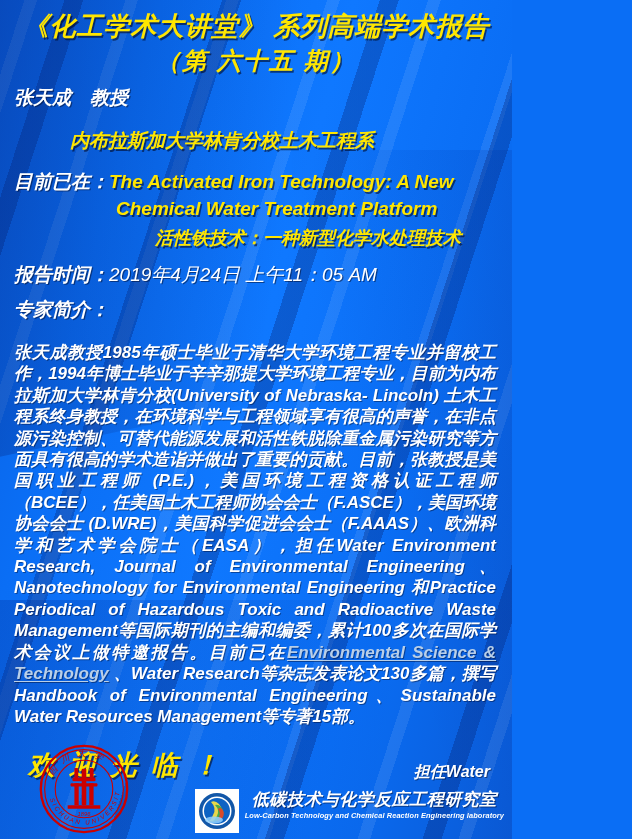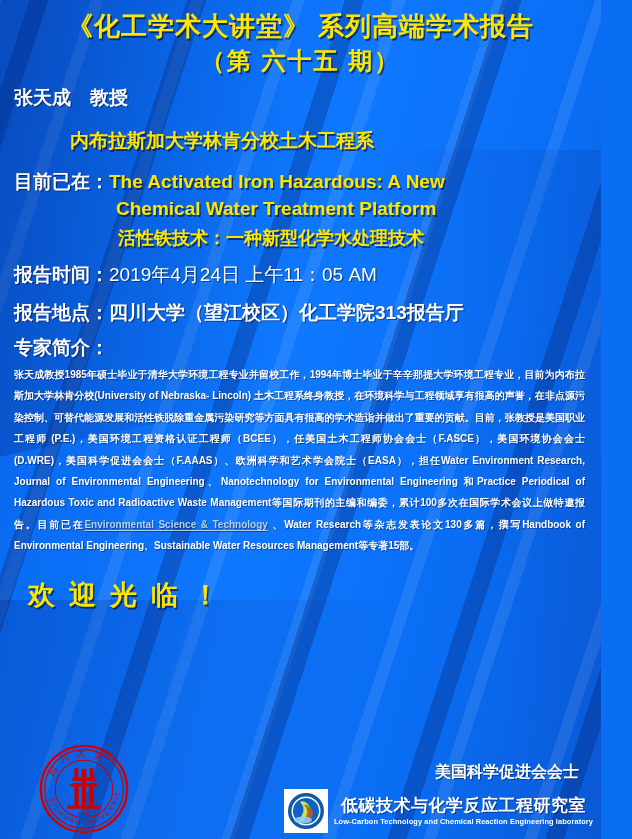--- a/index.html
+++ b/index.html
@@ -12,24 +12,25 @@
     overflow: hidden;
     font-family: "Liberation Sans", "DejaVu Sans", sans-serif;
     position: relative;
     background: #0a6ef5;
   }
 
   
   #poster {
     position: absolute;
     inset: 0;
-    width: 601px;
+    width: 512px;
     height: 839px;
     overflow: hidden;
     background: linear-gradient(105deg, #0a5fe0 0%, #0a6ef5 22%, #0f78ff 48%, #0a6ef5 72%, #0a5ad6 100%);
+    font-style: italic;
   }
   .stripes {
     position: absolute;
     inset: -40%;
     pointer-events: none;
     background-repeat: no-repeat;
   }
   .stripes.s1 {
     background-image: repeating-linear-gradient(
       108deg,
@@ -160,20 +161,21 @@
     font-weight: bold;
     line-height: 28px;
     padding-left: 102px;
   }
   .talk-cn {
     font-size: 18px;
     font-weight: bold;
     line-height: 28px;
     padding-left: 104px;
     margin-top: 1px;
+    text-align: center;
   }
 
   
   .info-line {
     font-size: 19px;
     line-height: 31px;
     margin-top: 7px;
     white-space: nowrap;
   }
   .info-line .lbl {
@@ -187,27 +189,27 @@
   }
 
   
   .bio-label {
     font-size: 19px;
     font-weight: bold;
     line-height: 28px;
     margin-top: 6px;
   }
   .bio-text {
-    font-size: 10px;
+    font-size: 17px;
     font-weight: bold;
     line-height: 21.4px;
     color: #FFFFFF;
     text-shadow: 1px 1px 0 rgba(0,0,20,0.40);
     text-align: justify;
-    margin-top: 2px;
+    margin-top: 18px;
     padding-right: 2px;
   }
   .bio-text .link {
     color: #B9CFE8;
     text-decoration: underline;
     text-underline-offset: 2px;
   }
 
   
   .welcome {
@@ -248,21 +250,20 @@
     font-size: 16px;
     font-weight: bold;
     color: #FFFFFF;
     text-shadow: 1px 1px 0 rgba(0,0,20,0.45);
     line-height: 22px;
     margin-bottom: 6px;
     padding-right: 14px;
   }
   .lab-row {
     display: flex;
-    align-items: center;
     justify-content: flex-end;
     gap: 6px;
   }
   .lab-badge {
     width: 44px;
     height: 44px;
     background: #ffffff;
     flex: 0 0 auto;
     display: flex;
     align-items: center;
@@ -307,33 +308,30 @@
       <div class="line2 yellow">（第 六十五 期）</div>
     </div>
 
     <div class="body-block">
 
       <div class="speaker-name white">张天成　教授</div>
       <div class="speaker-affil yellow">内布拉斯加大学林肯分校土木工程系</div>
 
       <div class="talk">
         <div class="talk-row1">
-          <span class="talk-label">目前已在：</span><span class="talk-en">The Activated Iron Hazardous: A New</span>
+          <span class="talk-label">目前已在：</span><span class="talk-en">The Activated Iron Technology: A New</span>
         </div>
         <div class="talk-row2 talk-en">Chemical Water Treatment Platform</div>
         <div class="talk-cn talk-en">活性铁技术：一种新型化学水处理技术</div>
       </div>
 
       <div class="info-line white">
         <span class="lbl">报告时间：</span><span class="val-light">2019年4月24日 上午11：05 AM</span>
       </div>
 
-      <div class="info-line white">
-        <span class="lbl">报告地点：</span><span class="val-bold">四川大学（望江校区）化工学院313报告厅</span>
-      </div>
 
       <div class="bio-label white">专家简介：</div>
 
       <div class="bio-text"><span>张天成教授1985年硕士毕业于清华大学环境工程专业并留校工作，1994年博士毕业于辛辛那提大学环境工程专业，目前为内布拉斯加大学林肯分校(University of Nebraska- Lincoln) 土木工程系终身教授，在环境科学与工程领域享有很高的声誉，在非点源污染控制、可替代能源发展和活性铁脱除重金属污染研究等方面具有很高的学术造诣并做出了重要的贡献。目前，张教授是美国职业工程师 (P.E.)，美国环境工程资格认证工程师（BCEE），任美国土木工程师协会会士（F.ASCE），美国环境协会会士 (D.WRE)，美国科学促进会会士（F.AAAS）、欧洲科学和艺术学会院士（EASA），担任Water Environment Research, Journal of Environmental Engineering、Nanotechnology for Environmental Engineering 和Practice Periodical of Hazardous Toxic and Radioactive Waste Management等国际期刊的主编和编委，累计100多次在国际学术会议上做特邀报告。目前已在</span><span class="link">Environmental Science &amp; Technology</span><span> 、Water Research等杂志发表论文130多篇，撰写Handbook of Environmental Engineering、Sustainable Water Resources Management等专著15部。</span></div>
 
       <div class="welcome yellow">欢迎光临！</div>
 
     </div>
 
     <div class="footer">
@@ -362,21 +360,21 @@
             <path d="M40,44 L40,67 L44.5,67 L44.5,44 Z"></path>
             <path d="M55.5,44 L55.5,67 L60,67 L60,44 Z"></path>
             <rect x="36" y="44" width="28" height="3.4" rx="1"></rect>
             <path d="M33,67 L67,67 L67,70.5 L33,70.5 Z"></path>
           </g>
           <text x="50" y="78" font-size="6" fill="#CC0000" text-anchor="middle" font-family="'Liberation Sans',sans-serif">1896</text>
         </svg>
       </div>
 
       <div class="footer-right">
-        <div class="org-name">美国科学促进会会士</div>
+        <div class="org-name">担任Water</div>
         <div class="lab-row">
           <div class="lab-badge">
             <svg width="40" height="40" viewBox="0 0 40 40" aria-hidden="true">
               <circle cx="20" cy="20" r="18" fill="#1257a8"></circle>
               <circle cx="20" cy="20" r="14.5" fill="#ffffff"></circle>
               <circle cx="20" cy="20" r="13" fill="#0d63c4"></circle>
               <path d="M14 11 q6 6 2 13 q-2 5 -4 6 q7 2 11 -4 q4 -7 -1 -13 q-4 -4 -8 -2 Z" fill="#e8d84a"></path>
               <path d="M18 14 q5 5 2 11 q-2 4 -4 5 q6 1 9 -4 q3 -6 -1 -10 q-3 -3 -6 -2 Z" fill="#4aa84a"></path>
               <path d="M21 18 q3 4 1 8 q-1 3 -3 4 q5 0 7 -4 q2 -5 -1 -8 q-2 -2 -4 0 Z" fill="#d84a2a"></path>
               <ellipse cx="17" cy="29" rx="9" ry="3.4" fill="#8fd0ff" opacity="0.85"></ellipse>

